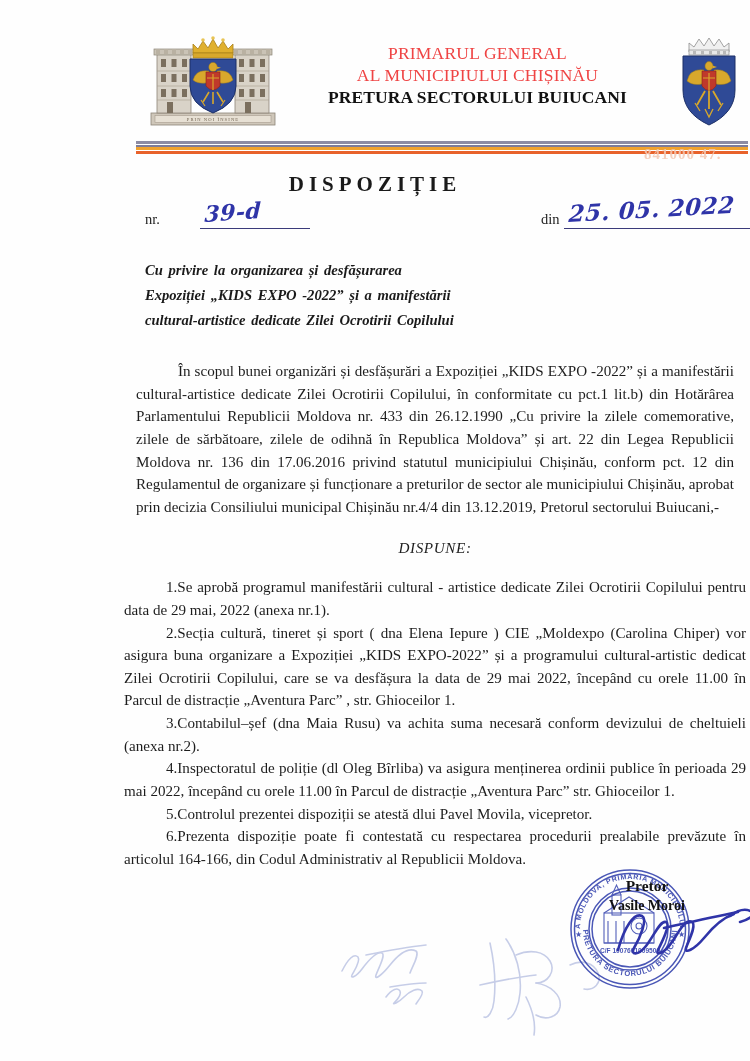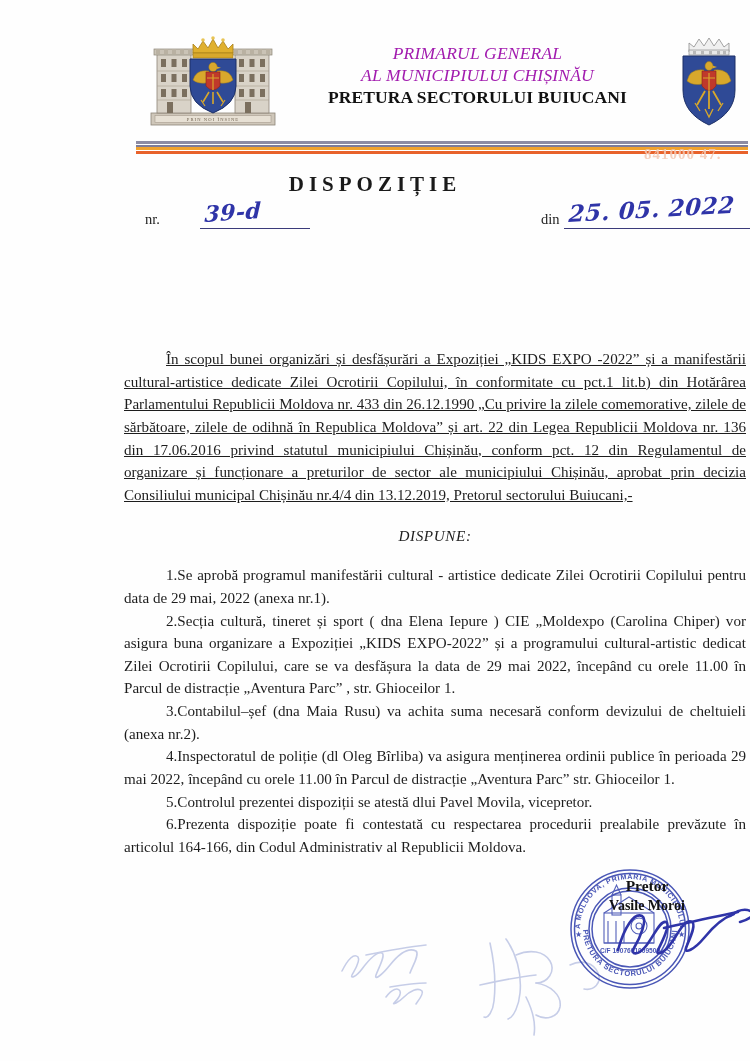--- a/index.html
+++ b/index.html
@@ -52,23 +52,22 @@
     left: 290px;
     top: 12px;
     width: 375px;
     text-align: center;
     line-height: 1.27;
   }
   .header-titles .ln1,
   .header-titles .ln2 {
     font-size: 17.5px;
     letter-spacing: 0.2px;
-    color: #a21caf;
+    color: #ef4444;
     white-space: nowrap;
-    font-style: italic;
   }
   .header-titles .ln3 {
     font-size: 17.5px;
     font-weight: bold;
     letter-spacing: 0.1px;
     color: #111;
     white-space: nowrap;
   }
 
   
@@ -183,22 +182,21 @@
     position: absolute;
     left: 124px;
     top: 348px;
     width: 622px;
     font-size: 15.1px;
     line-height: 1.50;
     color: #1d1d1d;
   }
   .para {
     text-align: justify;
-    margin: 0;
-    text-decoration: underline;
+    margin: 12px;
   }
   .para.indent { text-indent: 42px; }
 
   .dispune {
     text-align: center;
     font-style: italic;
     font-weight: normal;
     font-size: 15.2px;
     margin: 19px 0 16px 0;
     letter-spacing: 0.6px;
@@ -407,20 +405,25 @@
     </span>
   </div>
 
   <div class="din-block">
     <span class="fld-label">din</span>
     <span class="fld-line">
       <span class="handwritten">25. 05. 2022</span>
     </span>
   </div>
 
+  <div class="subject">
+    <div>Cu privire  la  organizarea  și  desfășurarea</div>
+    <div>Expoziției  „KIDS EXPO -2022”  și a manifestării</div>
+    <div>cultural-artistice  dedicate  Zilei  Ocrotirii  Copilului</div>
+  </div>
 
   <div class="body-wrap">
     <p class="para indent">În scopul bunei organizări și desfășurări a Expoziției  „KIDS EXPO -2022” și a manifestării cultural-artistice  dedicate  Zilei Ocrotirii Copilului, în conformitate cu pct.1 lit.b) din Hotărârea Parlamentului Republicii Moldova nr. 433 din 26.12.1990 „Cu privire la zilele comemorative, zilele de sărbătoare, zilele de odihnă în Republica Moldova” și  art. 22 din Legea Republicii Moldova nr. 136 din 17.06.2016 privind statutul municipiului Chișinău, conform pct. 12 din Regulamentul de organizare și funcționare a preturilor de sector ale municipiului Chișinău, aprobat prin decizia Consiliului municipal Chișinău nr.4/4 din 13.12.2019, Pretorul sectorului Buiucani,-</p>
 
     <div class="dispune">DISPUNE:</div>
 
     <p class="item">1.Se  aprobă  programul manifestării  cultural - artistice  dedicate  Zilei  Ocrotirii Copilului pentru data de 29 mai, 2022 (anexa nr.1).</p>
     <p class="item">2.Secția  cultură, tineret  și  sport  ( dna  Elena  Iepure ) CIE „Moldexpo (Carolina Chiper) vor asigura buna organizare a Expoziției  „KIDS EXPO-2022”  și a  programului cultural-artistic dedicat  Zilei Ocrotirii Copilului, care se va desfășura la data de 29  mai 2022, începând cu orele 11.00 în Parcul de distracție „Aventura Parc”  , str. Ghioceilor 1.</p>
     <p class="item">3.Contabilul–șef (dna Maia Rusu)  va achita   suma necesară conform devizului de cheltuieli (anexa nr.2).</p>
     <p class="item">4.Inspectoratul de poliție (dl Oleg Bîrliba) va asigura menținerea ordinii publice în perioada  29 mai  2022, începând cu orele 11.00 în Parcul  de distracție  „Aventura Parc”   str. Ghioceilor 1.</p>

